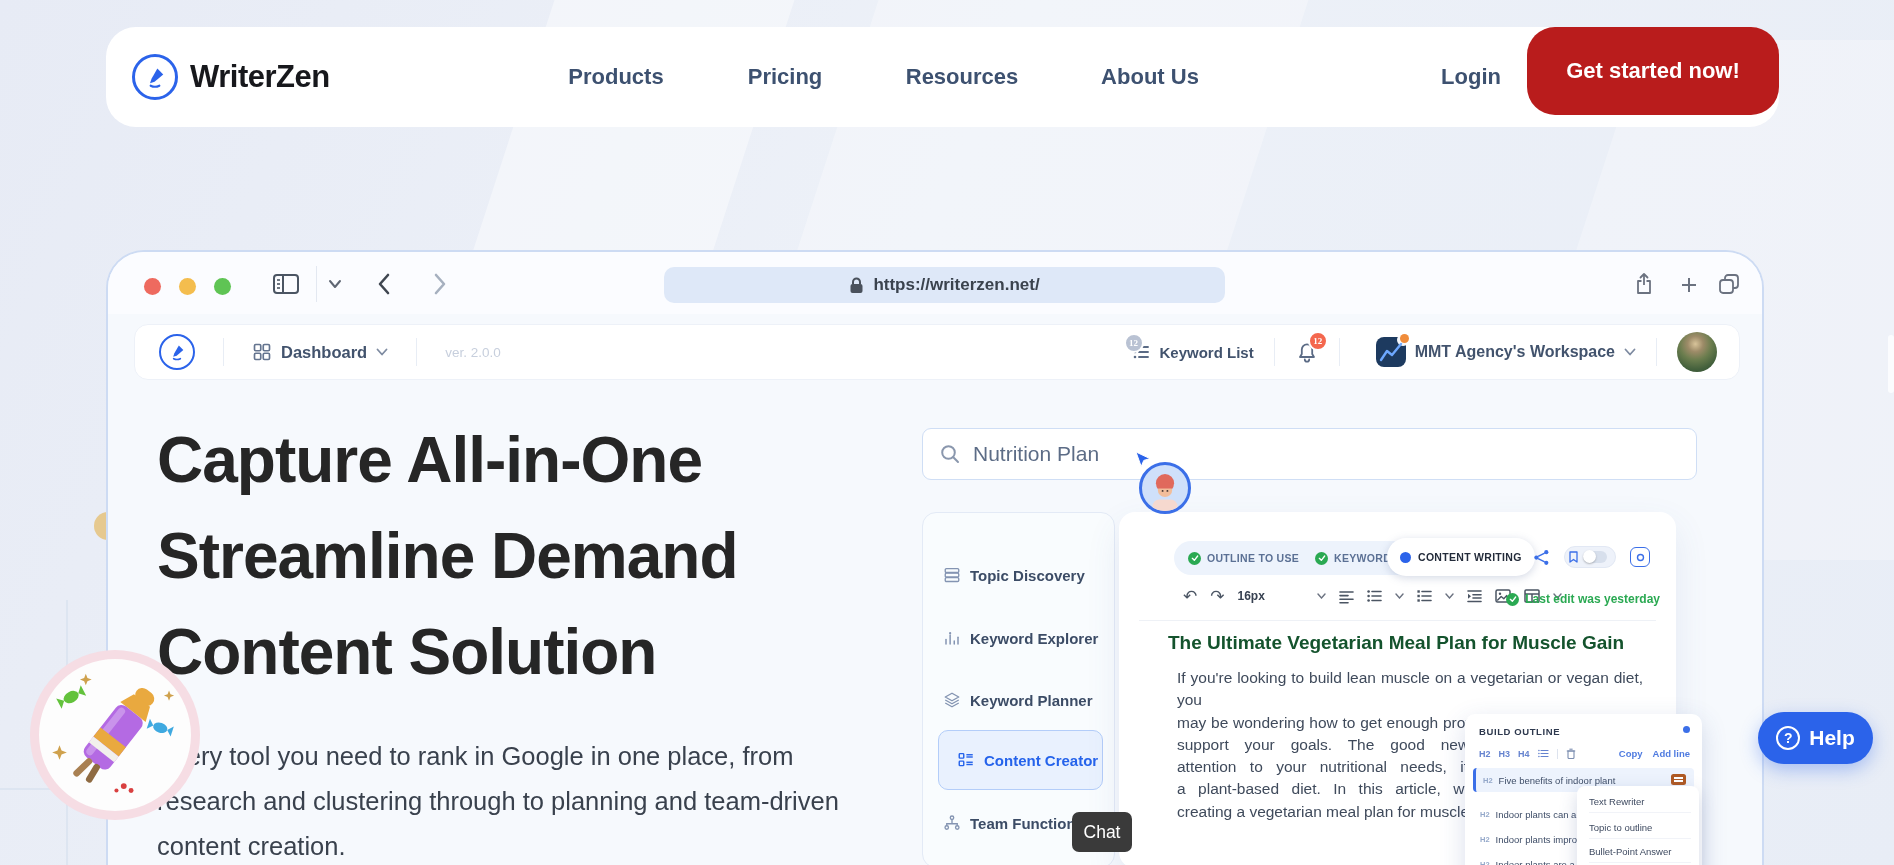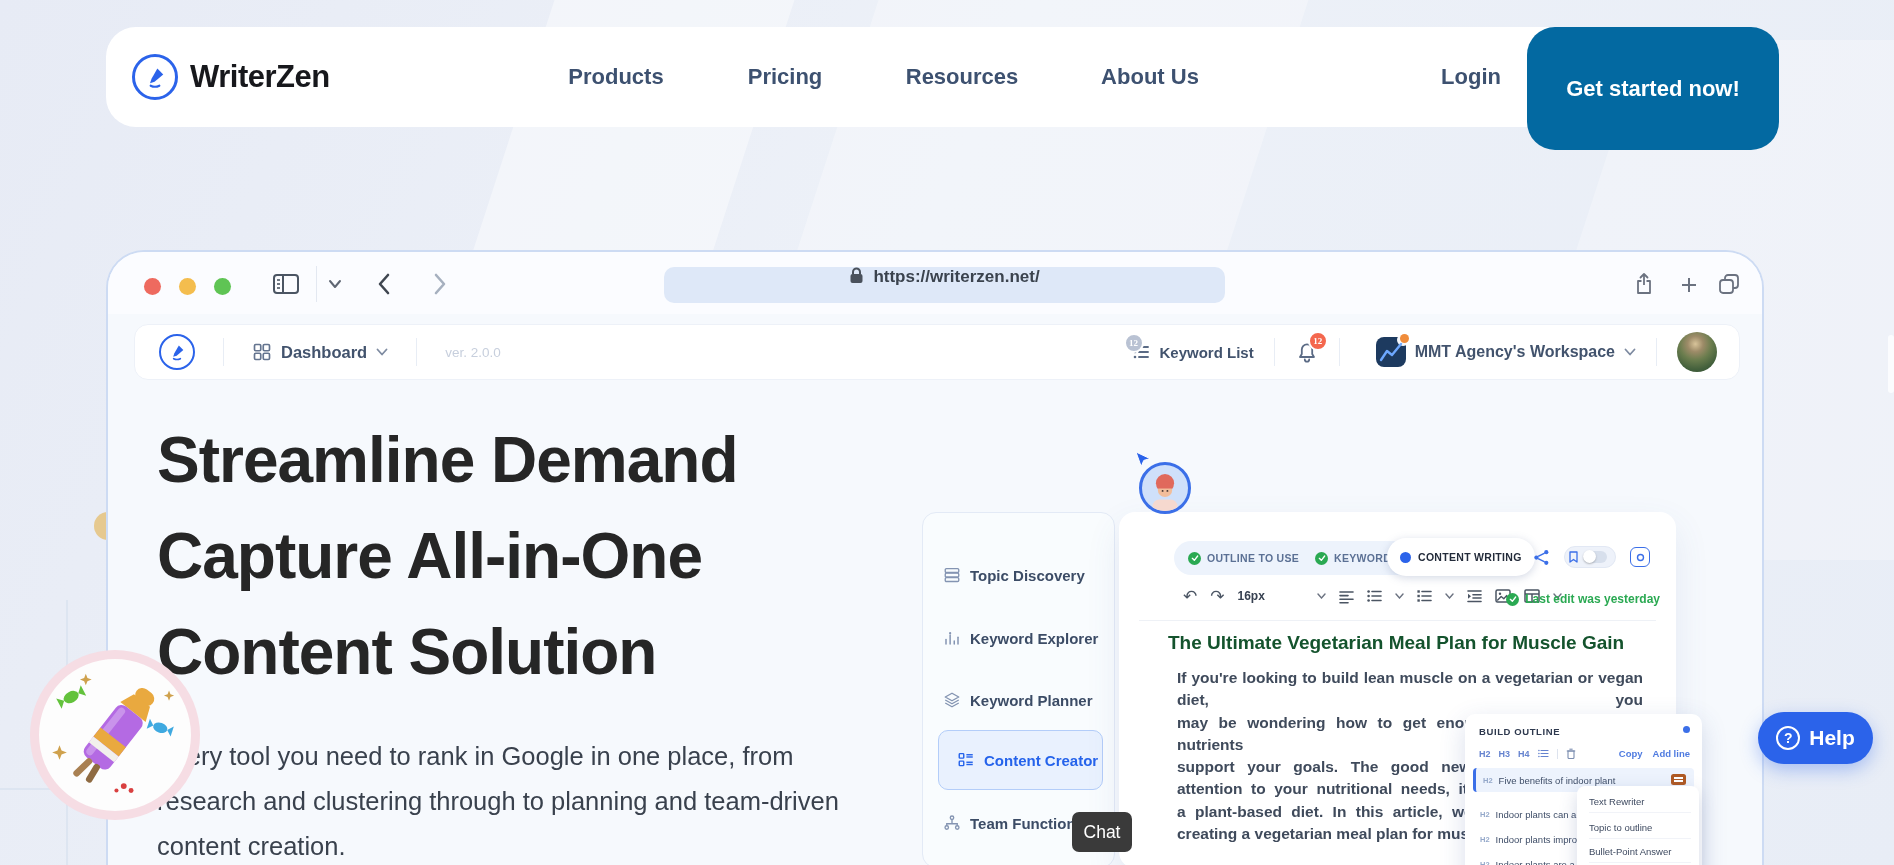--- a/index.html
+++ b/index.html
@@ -19,34 +19,34 @@
   .scroll-thumb{position:absolute;right:0;top:335px;width:6px;height:58px;border-radius:3px;background:#fbfcfe;}
 
   
   .navbar{position:absolute;left:106px;top:27px;width:1673px;height:100px;background:#fff;border-radius:30px;z-index:6;}
   .brand{position:absolute;left:26px;top:0;height:100px;display:flex;align-items:center;gap:12px;}
   .logo-circle{width:46px;height:46px;border-radius:50%;border:3px solid #2b63ea;display:flex;align-items:center;justify-content:center;box-sizing:border-box;}
   .brand-name{font-size:31px;font-weight:700;color:#17181c;letter-spacing:-.5px;}
   .nav-link{position:absolute;top:0;height:100px;display:flex;align-items:center;transform:translateX(-50%);
     font-size:22px;font-weight:600;color:#3d5170;cursor:pointer;}
   .nav-products{left:510px;} .nav-pricing{left:679px;} .nav-resources{left:856px;} .nav-about{left:1044px;} .nav-login{left:1365px;}
-  .cta-btn{position:absolute;right:0;top:0;height:123px;width:252px;border-radius:28px;background:#0369a1;border:0;
+  .cta-btn{position:absolute;right:0;top:0;height:88px;width:252px;border-radius:28px;background:#b91c1c;border:0;
     color:#fff;font-size:22px;font-weight:700;font-family:inherit;cursor:pointer;}
 
   
   .bwindow{position:absolute;left:106px;top:250px;width:1658px;height:640px;z-index:1;
     background:#f6f9fd;border:2px solid #cddbf3;border-bottom:0;border-radius:38px 38px 0 0;box-sizing:border-box;overflow:hidden;}
   .btoolbar{position:absolute;left:0;top:0;width:100%;height:62px;background:#fbfcff;}
   .lights{position:absolute;left:36px;top:26px;display:flex;gap:18px;}
   .light{width:17px;height:17px;border-radius:50%;}
   .light.red{background:#ee6a5f;} .light.yellow{background:#f4bd4e;} .light.green{background:#5fc454;}
   .tb-icon{position:absolute;color:#4b5563;}
   .tb-sep{position:absolute;left:208px;top:14px;width:1px;height:36px;background:#e3e8f1;}
   .url-pill{position:absolute;left:556px;top:15px;width:561px;height:36px;border-radius:10px;background:#dee8f8;
-    display:flex;justify-content:center;gap:9px;}
+    display:flex;align-items:center;justify-content:center;gap:9px;}
   .url-text{font-size:17px;font-weight:600;color:#3b434e;}
 
   
   .app-header{position:absolute;left:26px;top:72px;width:1606px;height:56px;background:#fff;border:1px solid #edf1f8;
     border-radius:14px;box-sizing:border-box;display:flex;align-items:center;gap:8px;}
   .ah-sep{width:1px;height:28px;background:#e8edf5;margin:0 20px;flex:0 0 auto;}
   .mini-logo{width:36px;height:36px;border-radius:50%;border:2.5px solid #2b63ea;box-sizing:border-box;
     display:flex;align-items:center;justify-content:center;margin-left:24px;flex:0 0 auto;}
   .ah-item{display:flex;align-items:center;gap:9px;color:#42536d;font-size:16.5px;font-weight:600;}
   .ver-text{color:#c7cfdd;font-size:13.5px;font-weight:400;}
@@ -97,21 +97,21 @@
   .toggle-knob{position:absolute;left:0;top:-1px;width:13px;height:13px;border-radius:50%;background:#fff;box-shadow:0 1px 2px rgba(0,0,0,.25);}
   .sq-icon{width:20px;height:20px;border:1.6px solid #3b6fe8;border-radius:6px;box-sizing:border-box;display:flex;align-items:center;justify-content:center;cursor:pointer;}
   .ed-toolbar{position:absolute;left:64px;top:74px;display:flex;align-items:center;gap:13px;color:#4b5563;}
   .tbtxt{font-family:"DejaVu Sans",sans-serif;font-size:17px;color:#4b5563;cursor:pointer;}
   .fontsize{font-size:12px;font-weight:600;color:#374151;cursor:pointer;}
   .sp30{width:26px;}
   .last-edit{position:absolute;right:16px;top:80px;display:flex;align-items:center;gap:6px;color:#2aa952;font-size:12px;font-weight:600;}
   .ed-divider{position:absolute;left:20px;right:20px;top:108px;height:1px;background:#eef1f6;}
   .article-title{position:absolute;left:49px;top:120px;font-size:19px;font-weight:700;color:#14532d;white-space:nowrap;}
   .article-body{position:absolute;left:58px;top:155px;width:466px;font-size:15.5px;line-height:22.3px;color:#3f4a5b;}
-  .article-body .jline{text-align:justify;text-align-last:justify;font-weight:bold;}
+  .article-body .jline{text-align:justify;text-align-last:justify;}
   .article-body .jline.last{text-align:left;text-align-last:left;}
 
   
   .outline-card{position:absolute;left:1357px;top:462px;width:237px;height:178px;background:#fff;border-radius:10px;
     box-shadow:0 8px 26px rgba(50,80,150,.18);z-index:4;}
   .oc-title{position:absolute;left:14px;top:12px;font-size:9.5px;font-weight:800;color:#2e394e;letter-spacing:.6px;}
   .oc-dot{position:absolute;right:12px;top:12px;width:7px;height:7px;border-radius:50%;background:#3b6fe8;}
   .oc-tabs{position:absolute;left:14px;top:34px;display:flex;align-items:center;gap:8px;color:#6583cf;font-size:9px;font-weight:700;}
   .oc-links{position:absolute;right:12px;top:34px;display:flex;gap:10px;color:#4f7be0;font-size:9.5px;font-weight:600;}
   .oc-row{position:absolute;left:8px;width:221px;height:24px;display:flex;align-items:center;gap:6px;padding-left:7px;box-sizing:border-box;
@@ -301,26 +301,35 @@
               <polyline points="1.5,1.5 6,6.5 10.5,1.5" fill="none" stroke="#7e8ba1" stroke-width="1.8" stroke-linecap="round" stroke-linejoin="round"></polyline>
             </svg>
         </span>
       </div>
       <div class="ah-sep"></div>
       <span class="avatar"></span>
     </div>
   </div>
 
   <h1 class="hero-title" style="margin:0;">
+    <div>Capture All-in-One</div>
     <div>Streamline Demand</div>
-    <div>Capture All-in-One</div>
     <div>Content Solution</div>
   </h1>
   <p class="hero-desc" style="margin:0;">Every tool you need to rank in Google in one place, from research and clustering through to planning and team-driven content creation.</p>
 
+  <div class="search-bar">
+    <span style="margin-left:16px;">
+      <svg width="22" height="22" viewBox="0 0 22 22">
+          <circle cx="9.5" cy="9.5" r="6.3" fill="none" stroke="#8a97ad" stroke-width="2"></circle>
+          <line x1="14.3" y1="14.3" x2="19" y2="19" stroke="#8a97ad" stroke-width="2" stroke-linecap="round"></line>
+        </svg>
+    </span>
+    <span class="search-text">Nutrition Plan</span>
+  </div>
   <span class="cursor-arrow">
     <svg width="18" height="18" viewBox="0 0 18 18">
         <path d="M2 2 L16 8.6 L9.8 10.4 L7.2 16.5 Z" fill="#2b63ea" stroke="#fff" stroke-width="1"></path>
       </svg>
   </span>
   <span class="search-avatar">
     <svg width="46" height="46" viewBox="0 0 48 48">
         <circle cx="24" cy="19" r="9.5" fill="#e0695c"></circle>
         <circle cx="24" cy="26" r="7.5" fill="#f2bd9a"></circle>
         <path d="M16.5 24.5 a7.5 7.5 0 0 1 15 0 Z" fill="#e0695c"></path>

